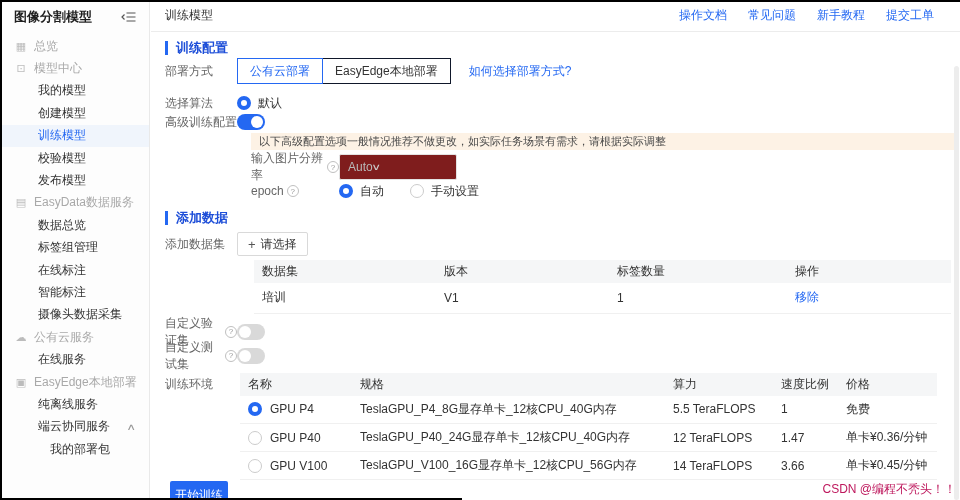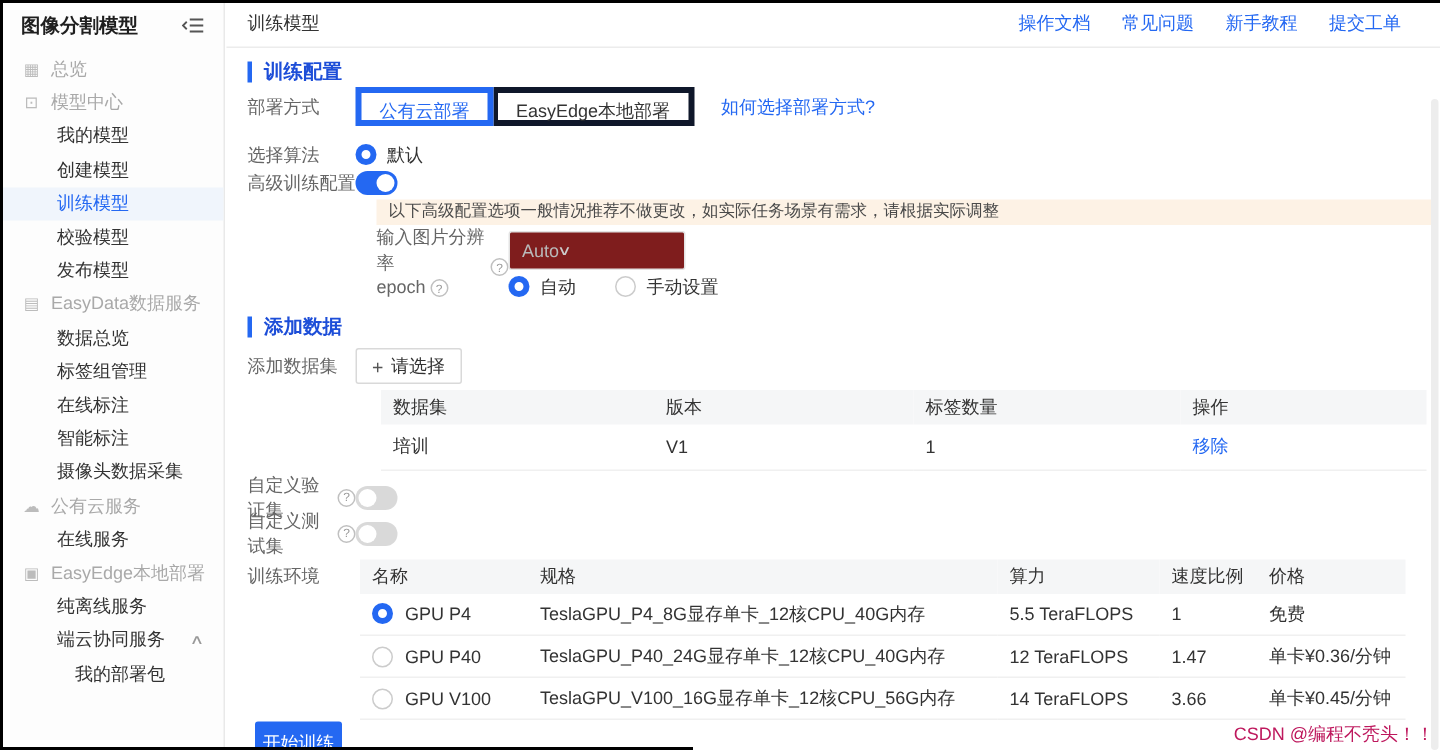--- a/index.html
+++ b/index.html
@@ -41,21 +41,21 @@
   .form-row { display:flex; align-items:center; }
   .form-label { width:72px; font-size:12px; color:#666; flex-shrink:0; display:flex; align-items:center; gap:3px; }
   .row-deploy { margin-top:2px; height:26px; }
   .row-algo { margin-top:12px; height:14px; }
   .row-adv { margin-top:4px; height:16px; }
   .row-dataset { margin-top:6px; height:24px; }
   .row-val { margin-top:10px; height:16px; }
   .row-test { margin-top:8px; height:16px; }
 
   .seg { display:flex; }
-  .seg-btn { height:26px; line-height:24px; padding:0 12px; font-size:12px; background:#fff; border:4px solid #0f172a; color:#333; cursor:pointer; }
+  .seg-btn { height:26px; line-height:24px; padding:0 12px; font-size:12px; background:#fff; border:1px solid #0f172a; color:#333; cursor:pointer; }
   .seg-btn.active { border-color:#2468f2; color:#2468f2; position:relative; z-index:1; }
   .seg-btn + .seg-btn { margin-left:-1px; }
   .help-link { margin-left:18px; font-size:12px; color:#2468f2; cursor:pointer; }
 
   .radio { width:14px; height:14px; border-radius:50%; flex-shrink:0; background:#fff; }
   .radio.checked { border:4px solid #2468f2; }
   .radio.unchecked { border:1px solid #ccc; }
   .radio-opt { display:flex; align-items:center; gap:7px; font-size:12px; color:#333; cursor:pointer; }
 
   .switch { width:28px; height:16px; border-radius:8px; position:relative; flex-shrink:0; cursor:pointer; }
@@ -63,21 +63,21 @@
   .switch.off { background:#d9d9d9; }
   .switch .knob { position:absolute; top:2px; width:12px; height:12px; border-radius:50%; background:#fff; }
   .switch.on  .knob { right:2px; }
   .switch.off .knob { left:2px; }
 
   .warning { margin-left:86px; margin-top:3px; width:703px; height:17px; line-height:17px; background:#fdf2e5; padding-left:8px; font-size:11px; color:#4a4a4a; }
 
   .sub-row { margin-left:86px; display:flex; align-items:center; }
   .row-res { margin-top:4px; height:26px; }
   .row-epoch { margin-top:4px; height:14px; }
-  .sub-label { width:88px; font-size:12px; color:#666; display:flex; align-items:flex-end; gap:3px; }
+  .sub-label { width:88px; font-size:12px; color:#666; display:flex; align-items:center; gap:3px; }
   .select { width:118px; height:26px; border:1px solid #e3e3e3; background:#7f1d1d; border-radius:2px; display:flex; align-items:center; justify-content:flex-start; padding:0 8px; font-size:12px; color:#b9b9b9; cursor:pointer; }
   .select .chev { font-size:9px; color:#ccc; transform:scaleX(1.5); }
   .epoch-opts { display:flex; gap:26px; }
 
   .qicon { display:inline-flex; width:12px; height:12px; border:1px solid #c0c0c0; border-radius:50%; align-items:center; justify-content:center; font-size:8px; color:#9a9a9a; flex-shrink:0; }
 
   .ghost-btn { height:24px; padding:0 10px; border:1px solid #d9d9d9; background:#fff; border-radius:2px; font-size:12px; color:#333; display:flex; align-items:center; gap:5px; cursor:pointer; }
   .ghost-btn .plus { font-size:13px; color:#555; }
 
   .tbl { margin-left:89px; border-collapse:collapse; table-layout:fixed; width:697px; font-size:12px; }

